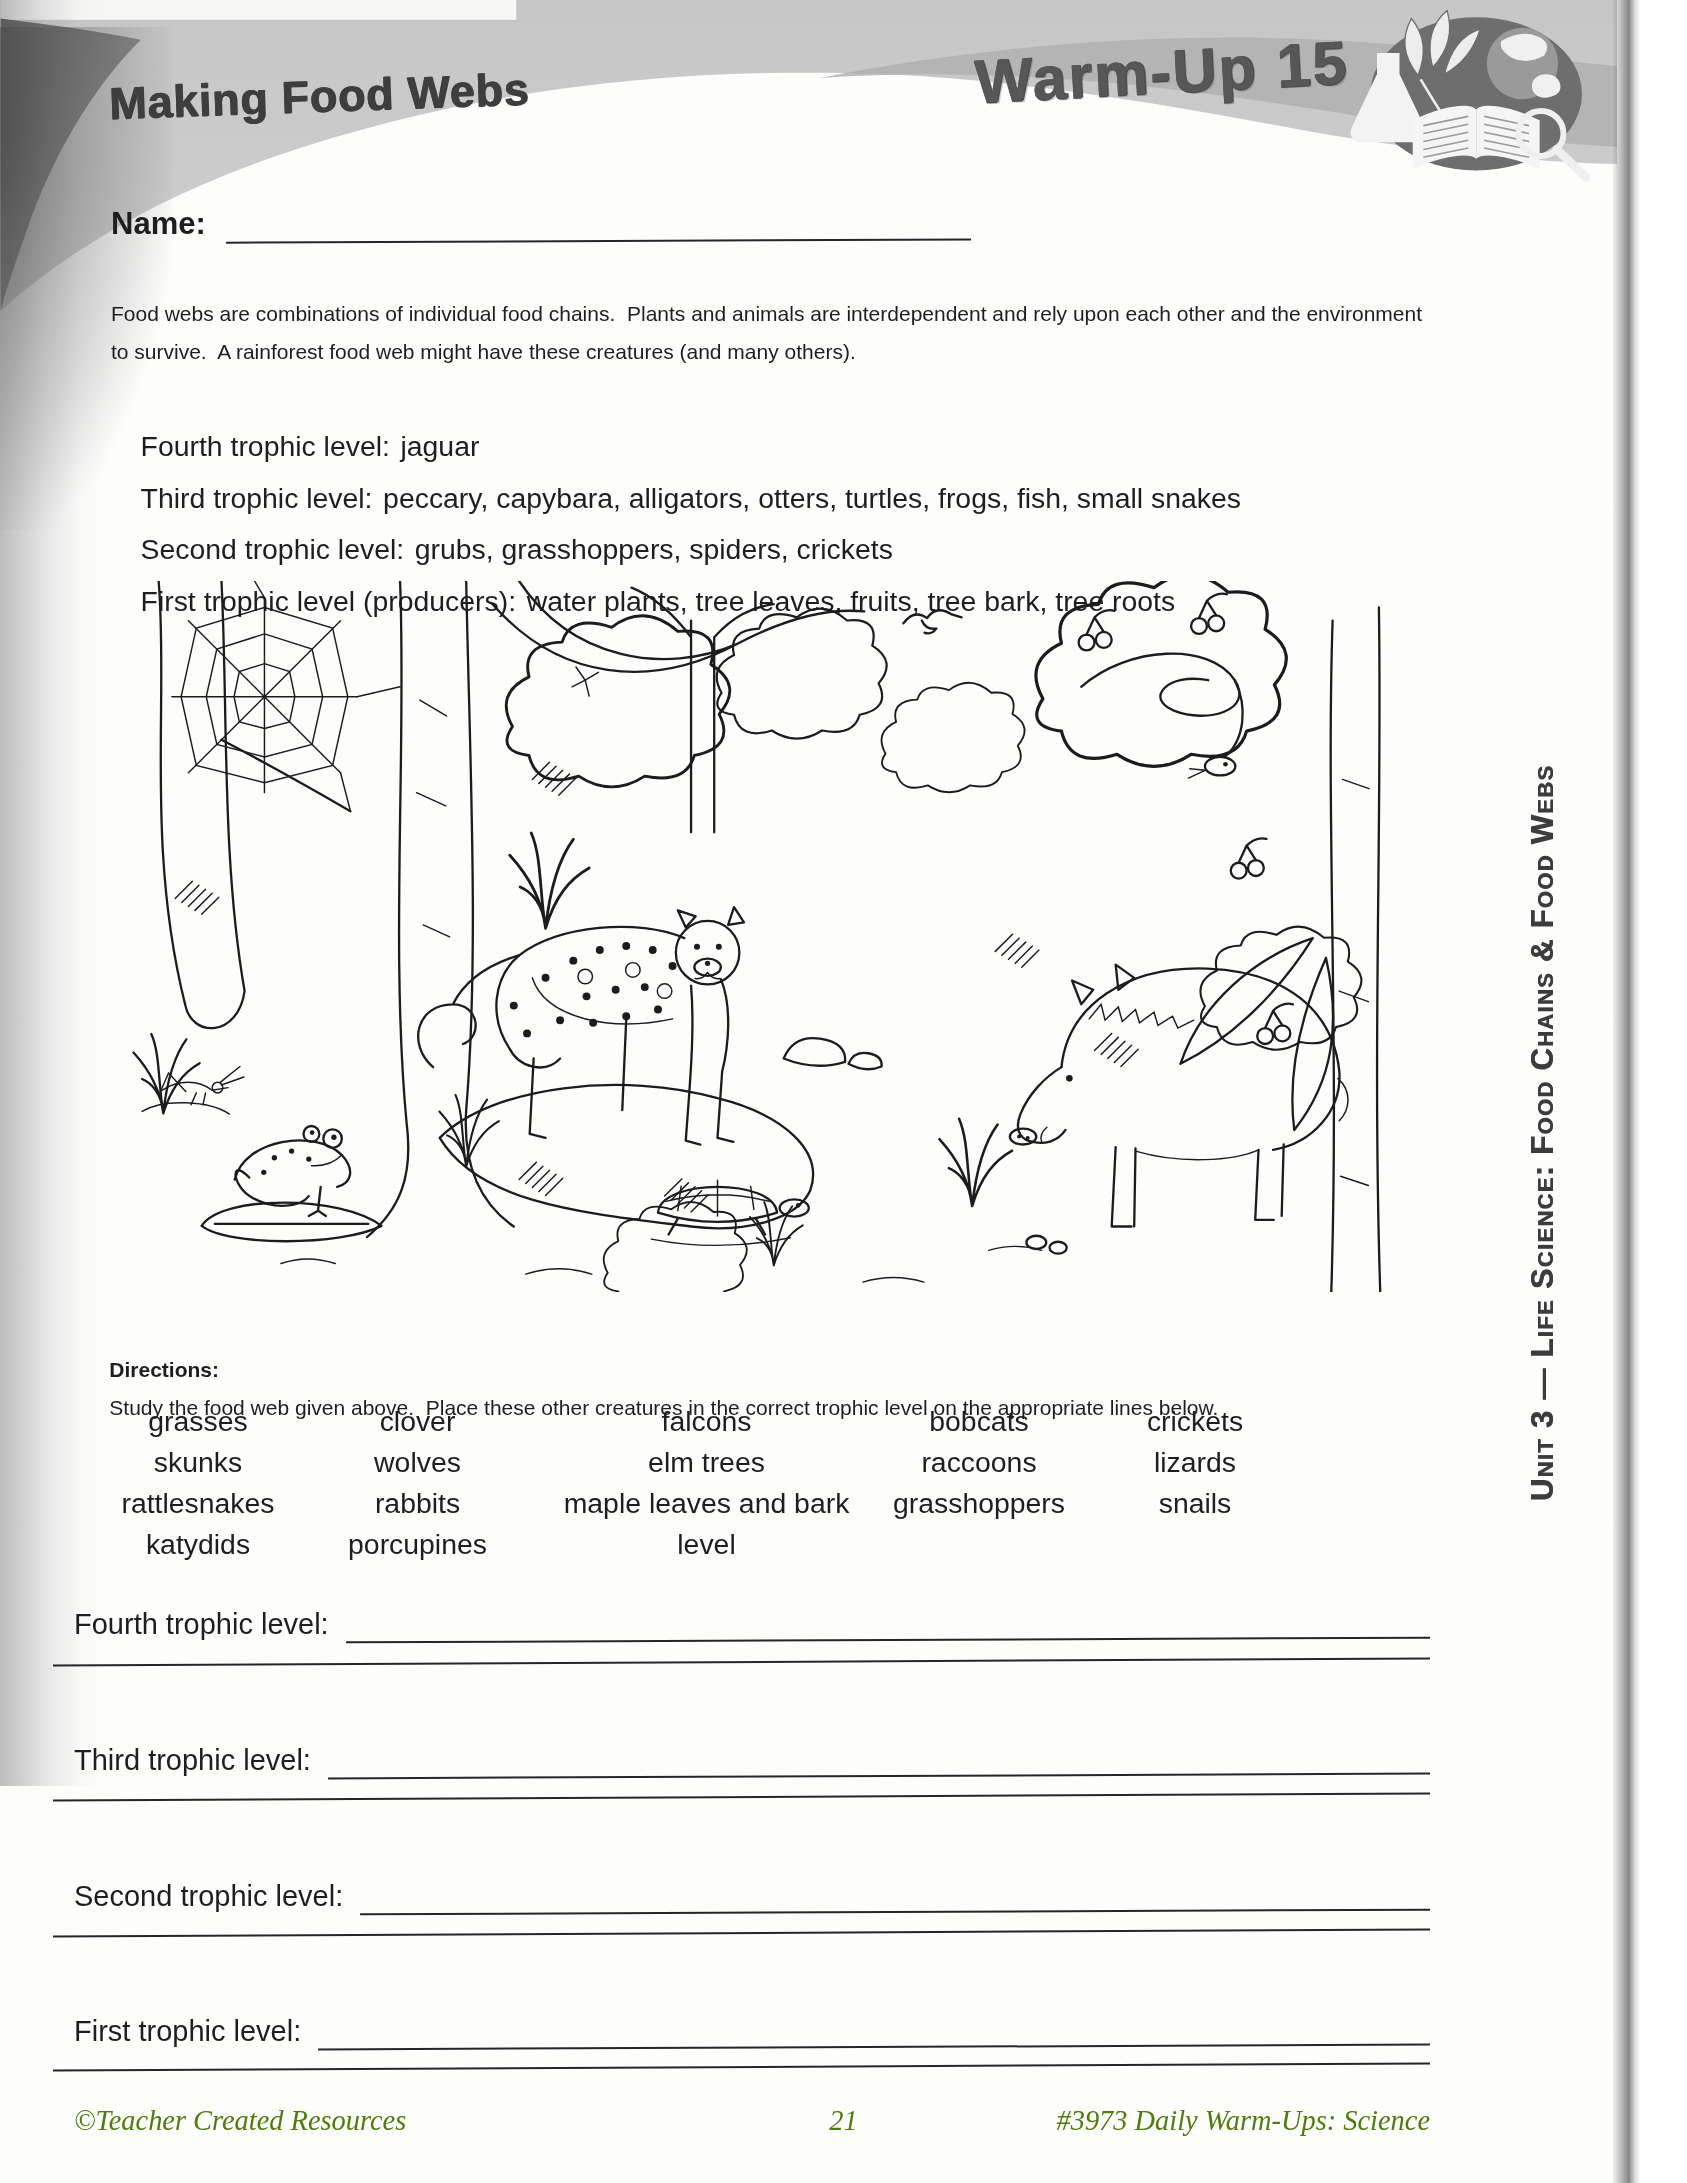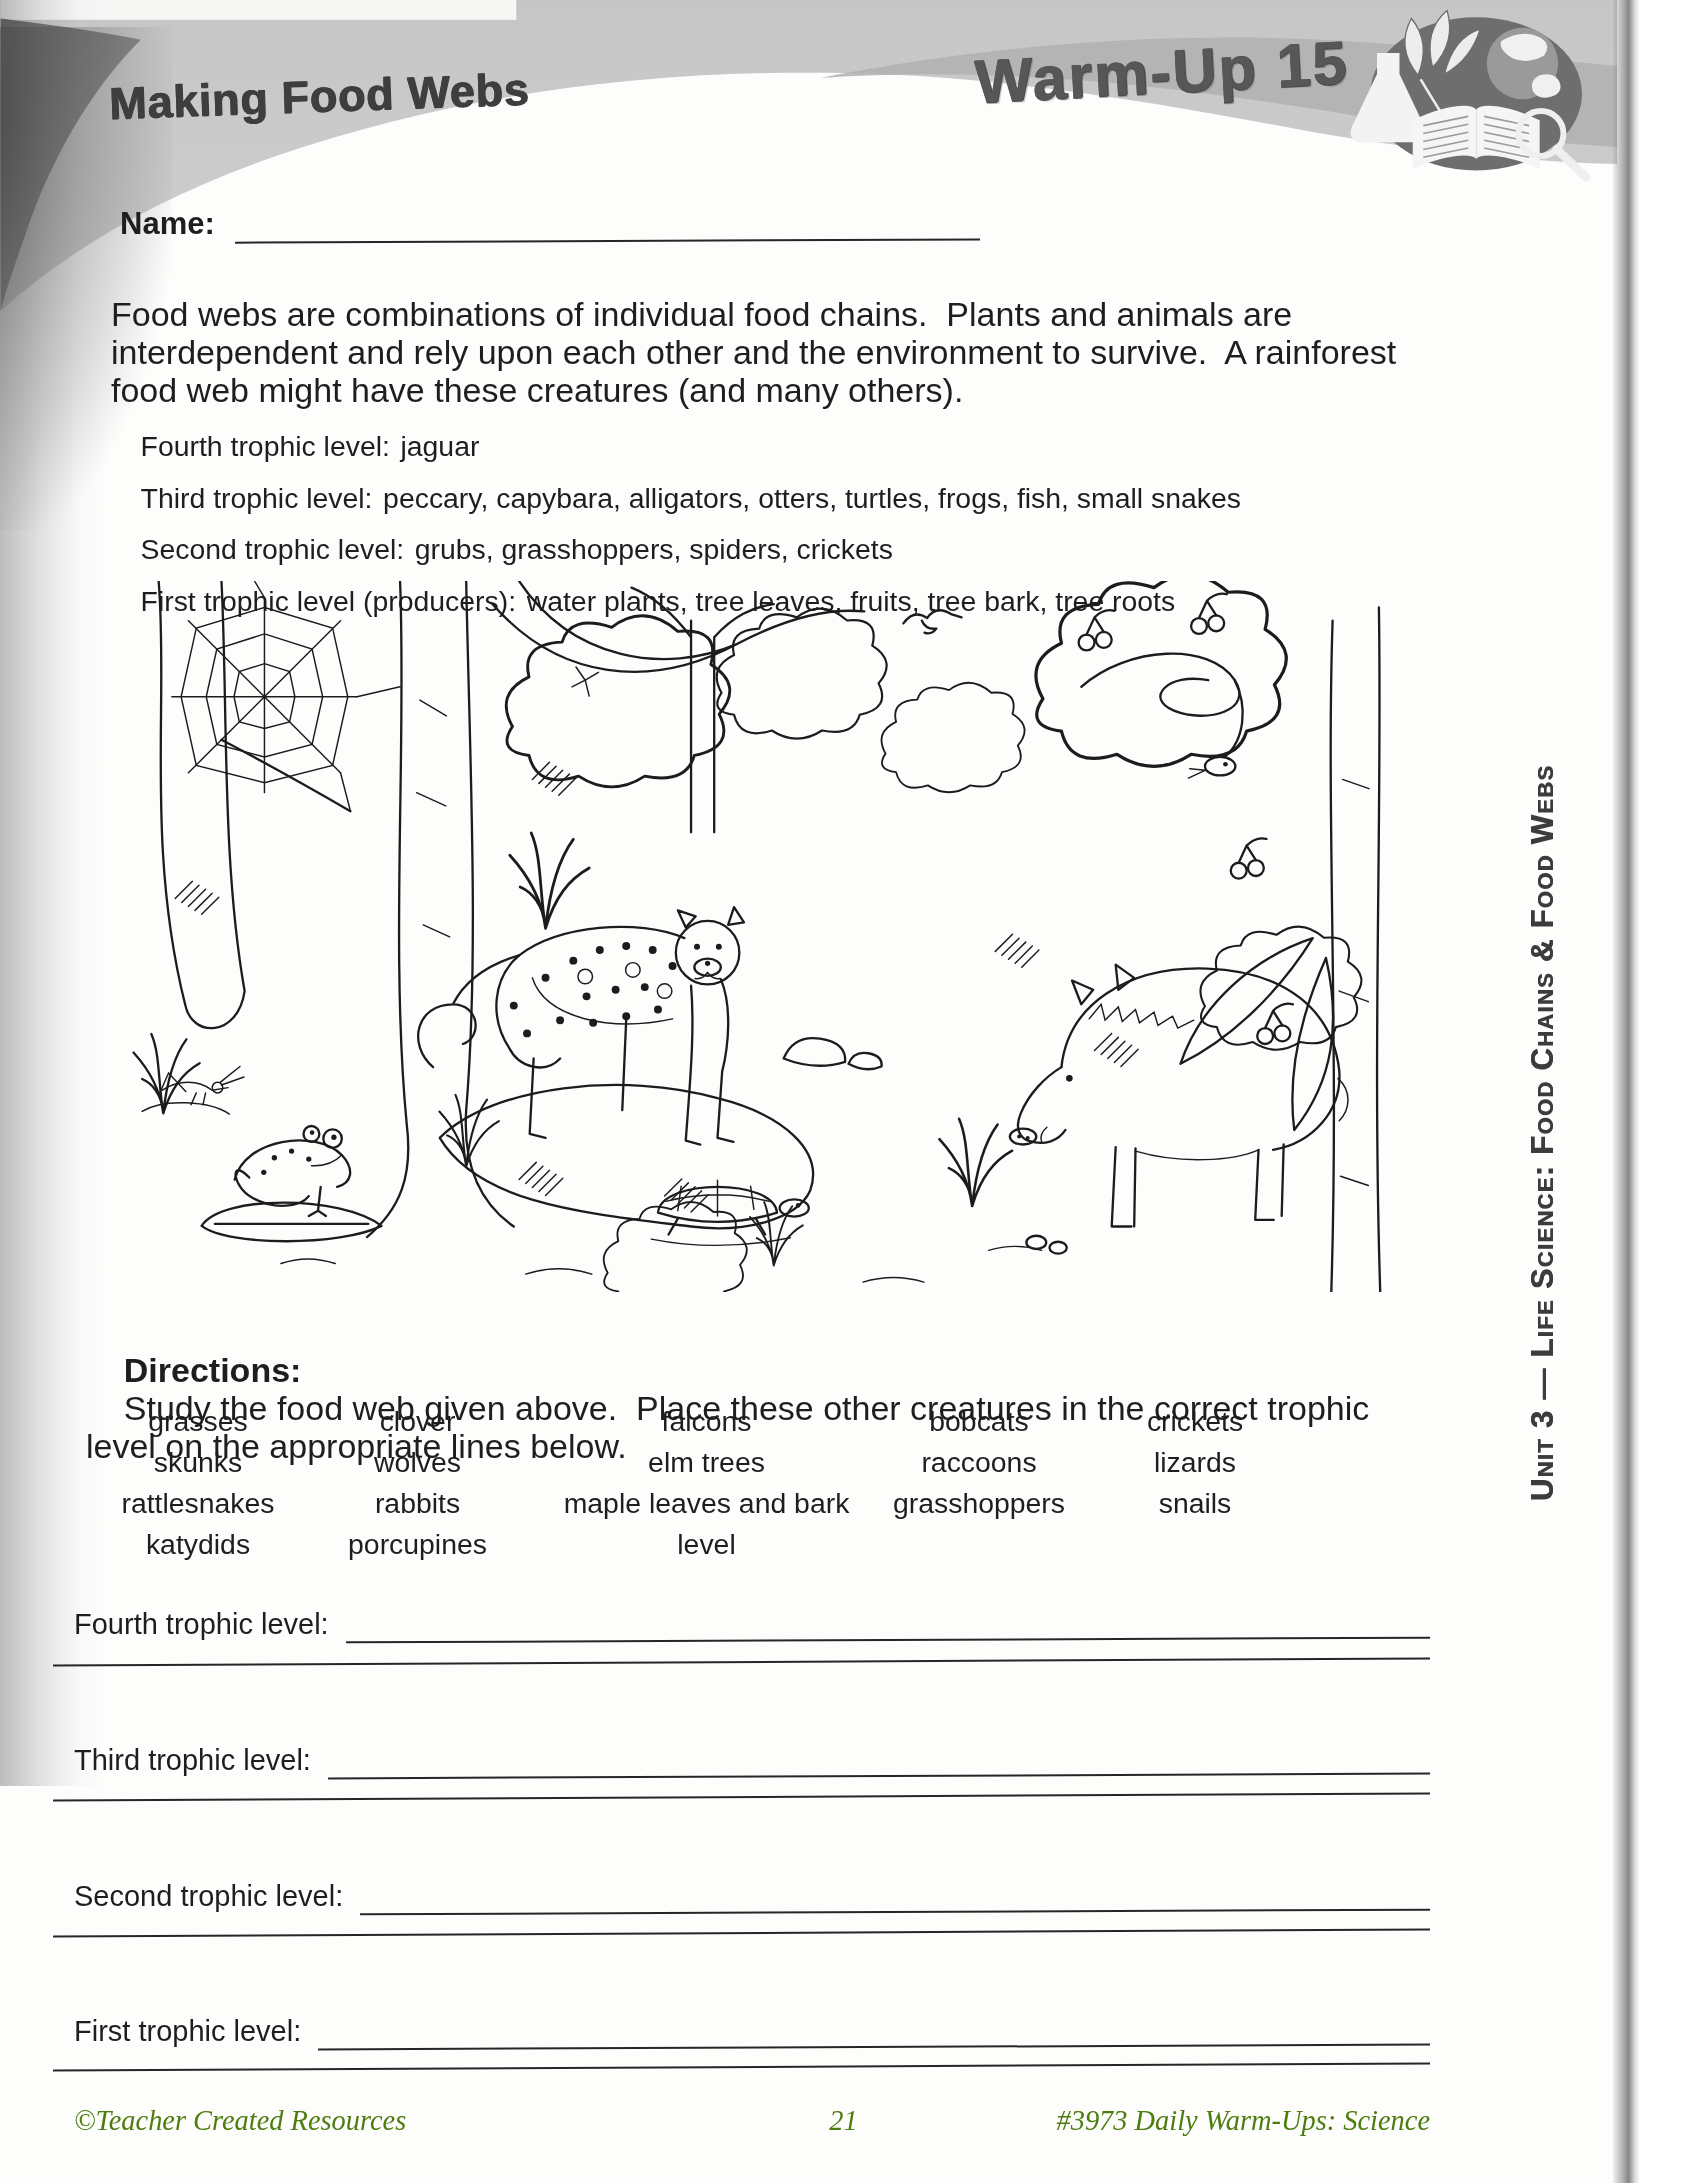--- a/index.html
+++ b/index.html
@@ -22,25 +22,25 @@
     letter-spacing:0.7px;transform:rotate(-2deg);transform-origin:left center;
     text-shadow:1px 0 #3e3e3e, 0 0.7px #3e3e3e;
   }
   .warmup{
     position:absolute;left:963px;top:37px;width:397px;text-align:center;
     font-size:61px;font-weight:800;color:#575757;letter-spacing:2px;
     transform:rotate(-3deg);
     text-shadow:1.3px 0 #4e4e4e, 0 1.3px #4e4e4e, 2px 2px 0 rgba(70,70,70,.25);
   }
   
-  .name-row{position:absolute;left:120px;top:206px;width:860px;display:flex;align-items:flex-end;}
+  .name-row{position:absolute;left:111px;top:206px;width:860px;display:flex;align-items:flex-end;}
   .name-label{font-size:31px;font-weight:700;}
   .write-line{flex:1;border-bottom:2.6px solid #262626;height:30px;margin-left:20px;transform:rotate(-0.25deg);}
   
-  .para{position:absolute;left:111px;width:1320px;font-size:34px;line-height:38px;white-space:pre-wrap;}
+  .para{position:absolute;left:111px;width:1320px;font-size:21px;line-height:38px;white-space:pre-wrap;}
   .intro{top:295px;}
   .ex-row{position:absolute;left:109px;width:1323px;font-size:28.4px;white-space:pre-wrap;}
   .ex-row .ex-label{margin-right:10.6px;}
   
   .directions{left:86px;top:1313px;width:1353px;}
   .directions b{font-weight:700;}
   
   .word-bank{position:absolute;left:112px;top:1401px;width:1317px;display:grid;
     grid-template-columns:172px 251px 311px 218px 198px 165px;gap:8px;}
   .word-col{text-align:center;font-size:28.4px;line-height:41px;}

